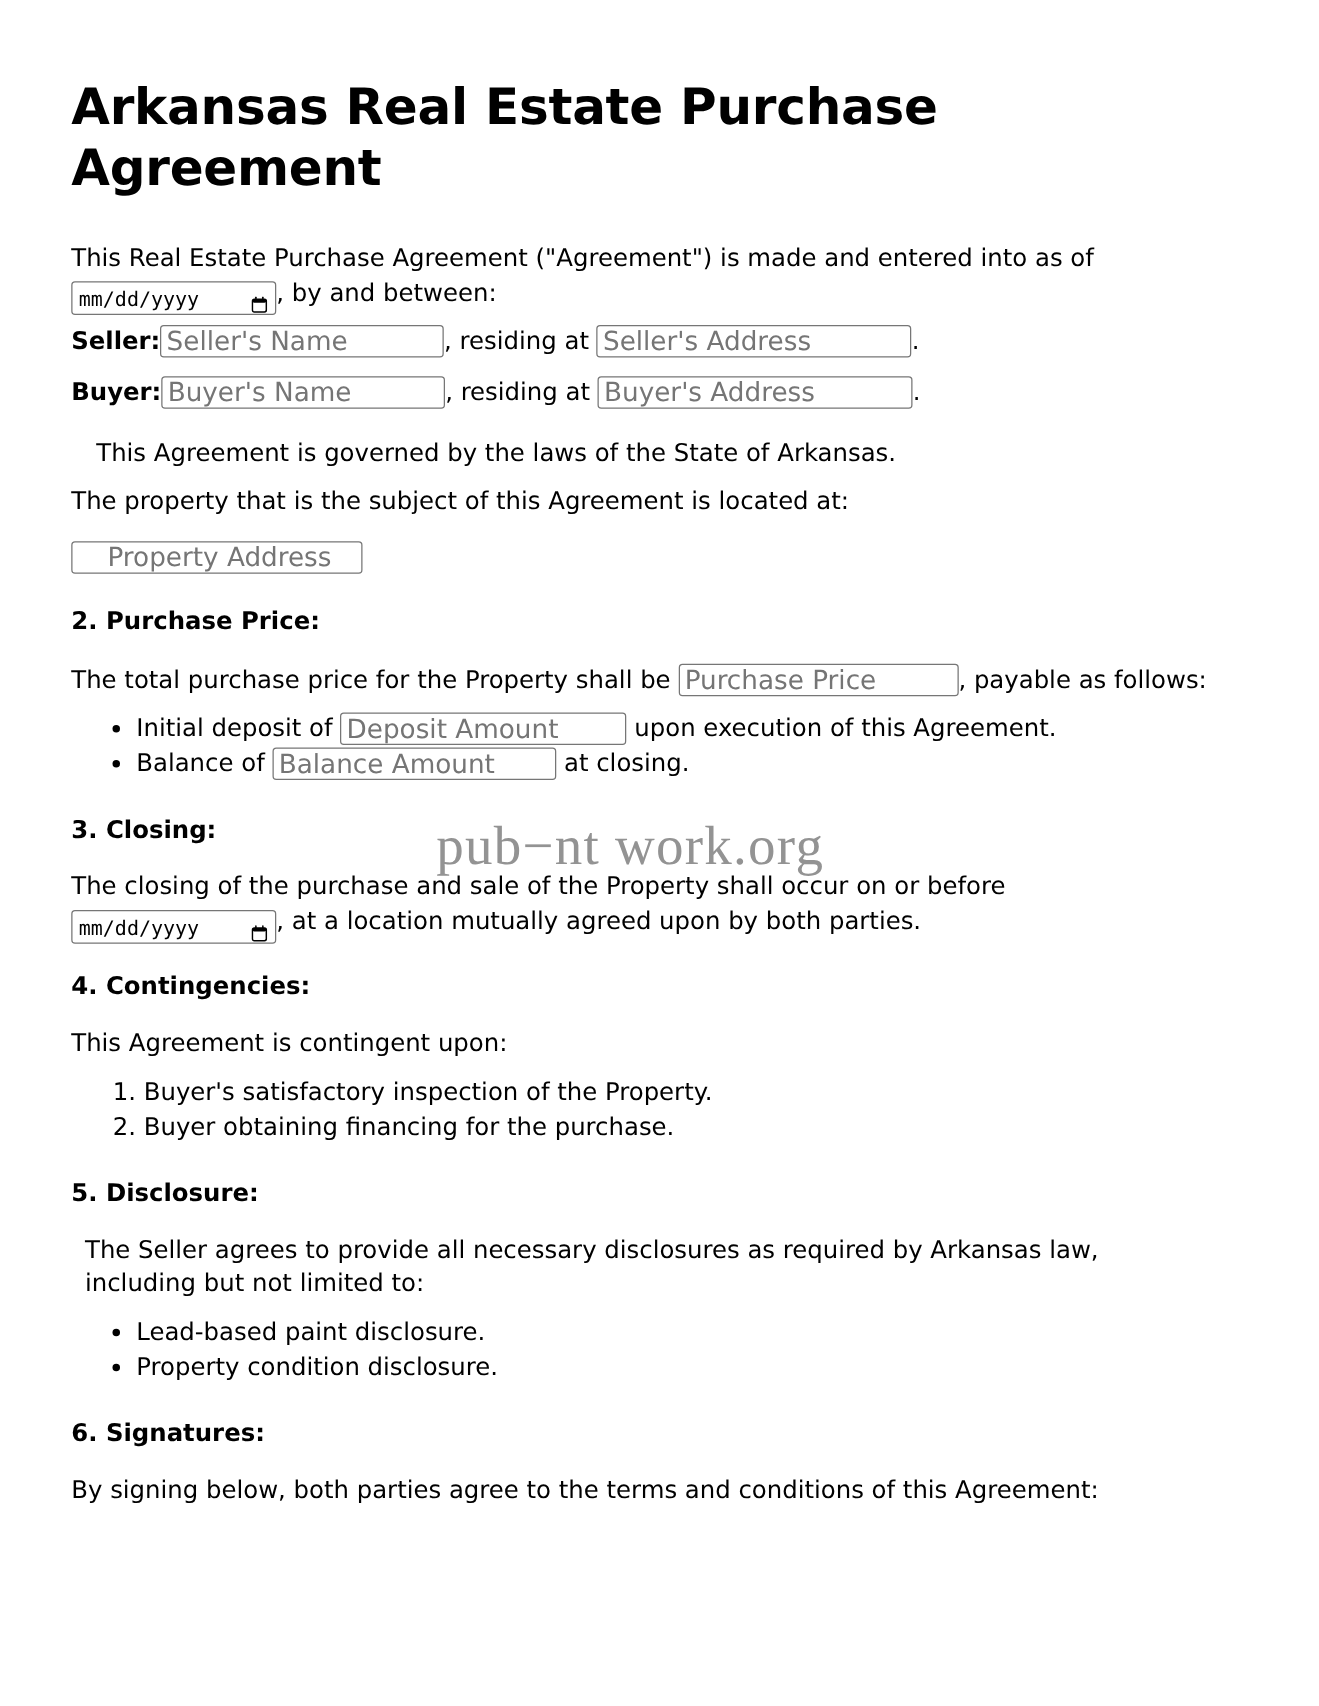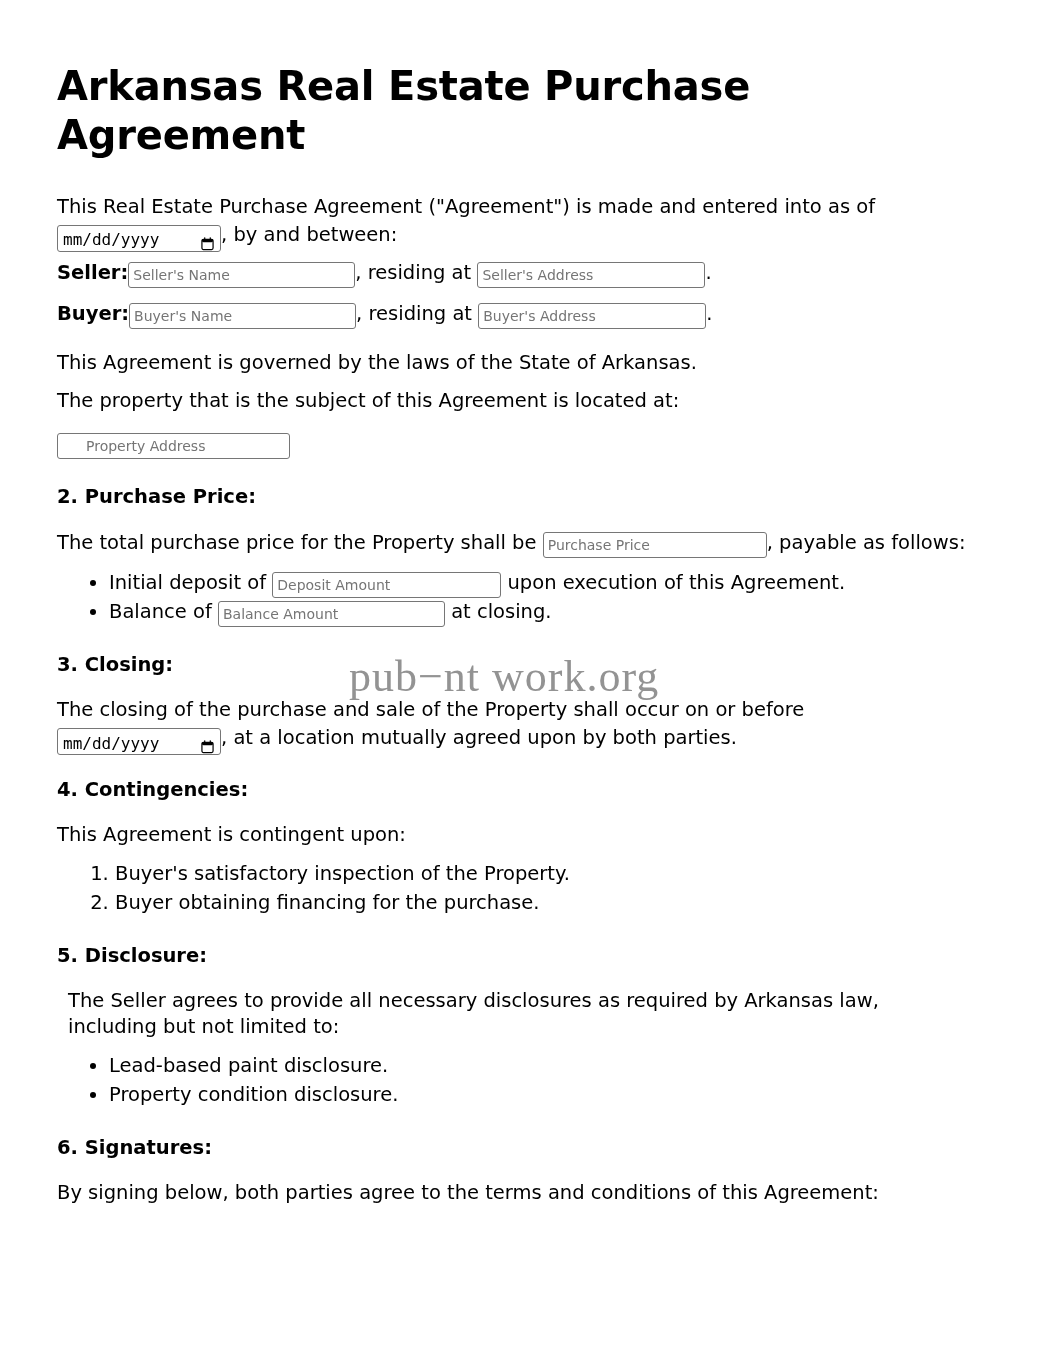--- a/index.html
+++ b/index.html
@@ -49,34 +49,34 @@
     font-size: 19.5px;
     line-height: 1.45;
     margin: 0 0 12px 0;
     display: block;
     white-space: nowrap;
   }
   .lbl-strong { font-weight: bold; text-align: right; }
 
   input.fld {
     font-family: "DejaVu Sans", "Liberation Sans", sans-serif;
-    font-size: 14px;
+    font-size: 21px;
     color: #000;
     border: 1px solid #767676;
     border-radius: 3px;
     background: #ffffff;
     padding: 2px 4px;
     height: 26px;
     vertical-align: baseline;
     position: relative;
     top: 1px;
   }
   input.fld::placeholder { color: #757575; opacity: 1; }
   input.w-name { width: 227px; }
-  input.w-addr { width: 228px; }
+  input.w-addr { width: 252px; }
   input.w-prop { width: 233px; padding-left: 28px; }
   input.w-price { width: 224px; }
   input.w-deposit { width: 229px; }
   input.w-balance { width: 227px; }
 
   
   .dateinput {
     display: inline-flex;
     align-items: flex-end;
     justify-content: space-between;
@@ -160,21 +160,21 @@
   <div class="row-line">
     <span class="lbl-strong">Seller:</span><input class="fld w-name" type="text" placeholder="Seller's Name" style=""><span>, residing at</span>
     <input class="fld w-addr" type="text" placeholder="Seller's Address" style=""><span>.</span>
   </div>
 
   <div class="row-line">
     <span class="lbl-strong">Buyer:</span><input class="fld w-name" type="text" placeholder="Buyer's Name" style=""><span>, residing at</span>
     <input class="fld w-addr" type="text" placeholder="Buyer's Address" style=""><span>.</span>
   </div>
 
-  <p class="para" style="margin-top:22px;">This Agreement is governed by the laws of the State of Arkansas.</p>
+  <p class="para" style="margin-top:22px;margin-left:20px;">This Agreement is governed by the laws of the State of Arkansas.</p>
 
   <p class="para">The property that is the subject of this Agreement is located at:</p>
   <div style="margin:18px 0 0 0;">
     <input class="fld w-prop" type="text" placeholder="Property Address" style="">
   </div>
 
   <h2 class="section">2. Purchase Price:</h2>
   <p class="para">
     <span>The total purchase price for the Property shall be</span>
     <input class="fld w-price" type="text" placeholder="Purchase Price" style=""><span>, payable as follows:</span>

